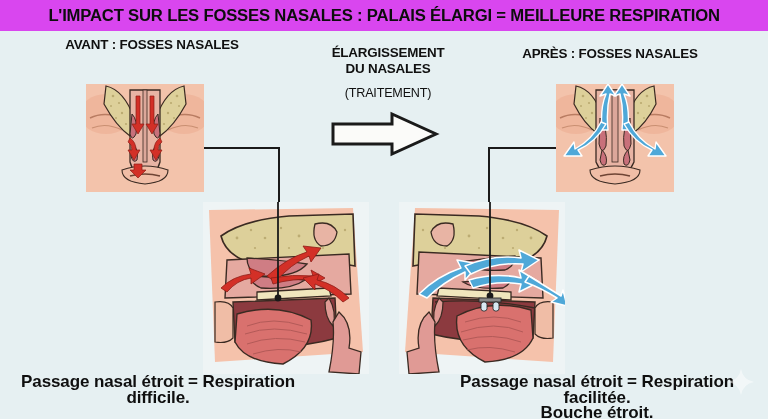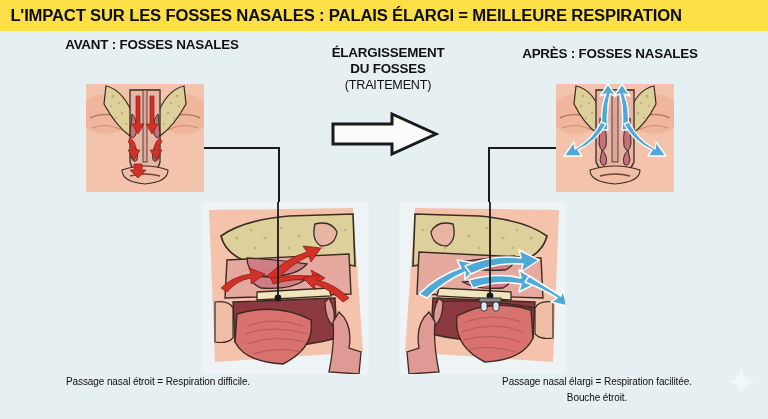--- a/index.html
+++ b/index.html
@@ -4,54 +4,54 @@
 <style>
   html,body{margin:0;padding:0;}
   body{
     width:768px;height:419px;overflow:hidden;
     background:#e6f0f2;
     font-family:"Liberation Sans", sans-serif;
     position:relative;
   }
   .title-band{
     position:absolute;left:0;top:0;width:768px;height:31px;
-    background:#fde047;
-    display:flex;align-items:center;justify-content:flex-start;
+    background:#d946ef;
+    display:flex;align-items:center;justify-content:center;
   }
   .title-text{
     font-size:17.2px;font-weight:bold;color:#0d0d0d;
     letter-spacing:-0.2px;white-space:nowrap;
     transform:scaleX(0.97);
   }
   .stage{position:absolute;left:0;top:31px;width:768px;height:388px;background:#e6f0f2;}
 
   
   .heading{
     position:absolute;text-align:center;color:#101010;
     font-weight:bold;font-size:13.4px;line-height:16px;letter-spacing:-0.2px;
   }
   .heading.left{left:22px;top:6px;width:260px;}
   .heading.center{left:288px;top:14px;width:200px;}
   .heading.right{left:479px;top:15px;width:262px;}
-  .heading .sub{font-weight:normal;font-size:12.6px;}
+  .heading .sub{font-weight:normal;font-size:12.6px;margin-top:8px;}
 
   
   .leader{position:absolute;background:#1a1a1a;}
 
   
   .big-arrow{position:absolute;left:330px;top:79px;width:110px;height:48px;}
 
   
   .panel{position:absolute;overflow:hidden;}
   .panel svg{display:block;}
 
   
   .caption{
     position:absolute;text-align:center;color:#0f0f0f;
-    font-weight:normal;font-size:10px;line-height:15.5px;letter-spacing:-0.1px;
+    font-weight:bold;font-size:17px;line-height:15.5px;letter-spacing:-0.1px;
   }
   .caption.left{left:8px;top:343px;width:300px;}
   .caption.right{left:432px;top:343px;width:330px;}
 
   .sparkle{position:absolute;right:14px;bottom:24px;width:26px;height:26px;opacity:.5;}
 </style>
 </head>
 <body>
 
 <div class="title-band">
@@ -59,21 +59,21 @@
 </div>
 
 <div class="stage">
 
   <div class="heading left">
     <div>AVANT : FOSSES NASALES</div>
   </div>
 
   <div class="heading center">
     <div>ÉLARGISSEMENT</div>
-    <div>DU FOSSES</div>
+    <div>DU NASALES</div>
     <div class="sub">(TRAITEMENT)</div>
   </div>
 
   <div class="heading right">
     <div>APRÈS : FOSSES NASALES</div>
   </div>
 
   <svg class="big-arrow" viewBox="0 0 110 48">
     <path d="M3 14 L62 14 L62 4 L106 24 L62 44 L62 34 L3 34 Z" fill="#fbfbf9" stroke="#1a1a1a" stroke-width="3" stroke-linejoin="miter"></path>
   </svg>
@@ -290,21 +290,21 @@
         </g>
       </g>
     </svg>
   </div>
 
   <div class="caption left">
     <div>Passage nasal étroit = Respiration difficile.</div>
   </div>
 
   <div class="caption right">
-    <div>Passage nasal élargi = Respiration facilitée.</div>
+    <div>Passage nasal étroit = Respiration facilitée.</div>
     <div>Bouche étroit.</div>
   </div>
 
   <svg class="sparkle" viewBox="0 0 26 26">
     <path d="M13 0 Q15 11 26 13 Q15 15 13 26 Q11 15 0 13 Q11 11 13 0 Z" fill="#ffffff"></path>
   </svg>
 
 </div>
 
 </body></html>

